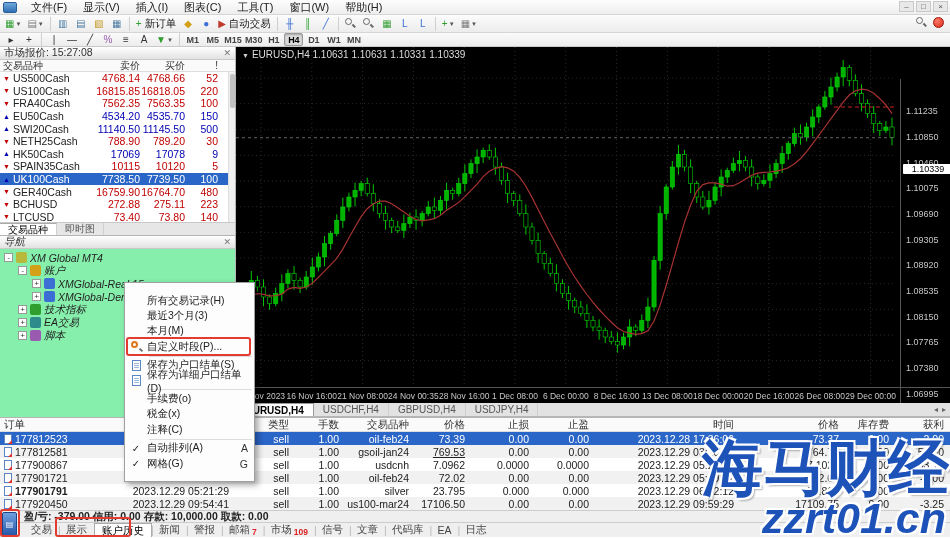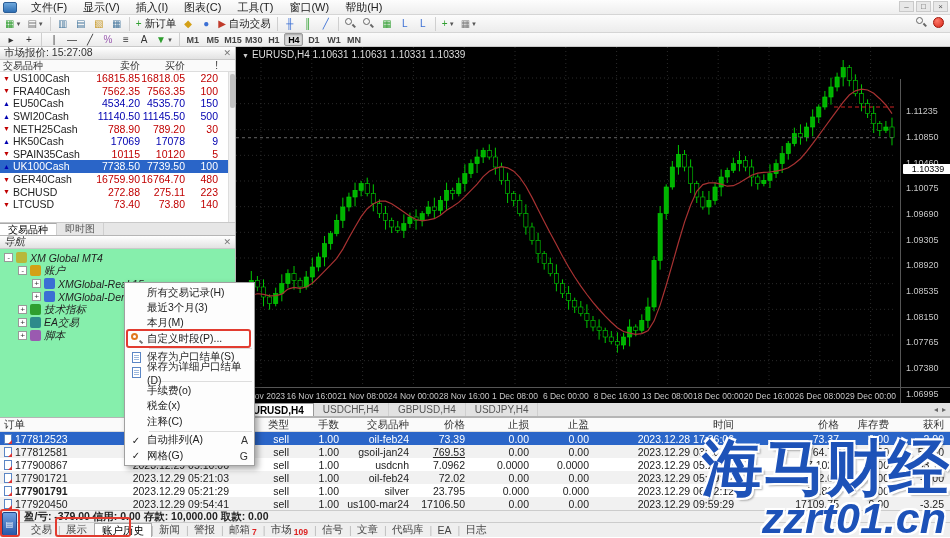--- a/index.html
+++ b/index.html
@@ -80,21 +80,21 @@
   .ord-icon{width:8px;height:10px;background:#fff;border:1px solid #5b86c5;position:relative;flex:none;}
   .ord-icon::after{content:"";position:absolute;right:-1px;bottom:-1px;border-left:4px solid transparent;border-bottom:4px solid #d33;}
   .term-status{height:12px;display:flex;align-items:center;padding-left:24px;font-size:10.5px;font-weight:bold;color:#222;background:#efefef;border-top:1px solid #ccc;}
   .term-tabs{height:15px;background:#efefef;border-top:1px solid #ccc;display:flex;align-items:center;font-size:10.5px;padding-left:24px;}
   .term-tab{padding:0 7px;display:flex;align-items:center;color:#444;height:100%;position:relative;}
   .term-tab .bar{color:#bbb;position:absolute;left:-1px;}
   .term-tab.active{background:#fff;border:1px solid #aaa;border-bottom:none;color:#000;}
   .badge{color:#d22;font-size:8.5px;font-weight:bold;margin-left:2px;margin-top:3px;}
 
   
-  #context-menu{position:absolute;left:124px;top:282px;width:131px;background:#fdfdfd;border:1px solid #a0a0a0;box-shadow:3px 3px 6px rgba(0,0,0,.35);z-index:60;padding:2px 0;}
+  #context-menu{position:absolute;left:124px;top:282px;width:131px;background:#fdfdfd;border:1px solid #a0a0a0;box-shadow:3px 3px 6px rgba(0,0,0,.35);z-index:60;padding:10px 0;}
   .cm-item{height:15.4px;display:flex;align-items:center;font-size:10.5px;color:#222;position:relative;padding-right:6px;}
   .cm-gutter{width:22px;flex:none;display:flex;align-items:center;justify-content:center;}
   .cm-sep{height:1px;background:#ddd;margin:1px 2px 1px 24px;}
   .cm-shortcut{margin-left:auto;color:#333;}
   .cm-check{font-size:10px;color:#222;}
   .cm-mag{position:relative;width:11px;height:11px;}
   .cm-mag i{position:absolute;left:0;top:0;width:7px;height:7px;border:2px solid #e07820;border-radius:50%;}
   .cm-mag b{position:absolute;left:8px;top:8px;width:4px;height:2px;background:#707070;transform:rotate(45deg);}
   .cm-doc{width:9px;height:11px;background:#fff;border:1px solid #5b86c5;position:relative;}
   .cm-doc::after{content:"";position:absolute;left:1px;top:2px;width:5px;height:1px;background:#9db8dd;box-shadow:0 2px 0 #9db8dd,0 4px 0 #9db8dd;}
@@ -264,20 +264,29 @@
       <span>市场报价: 15:27:08</span>
       <span class="x">✕</span>
     </div>
     <div class="mw-header">
       <span class="mw-c0">交易品种</span>
       <span class="mw-c1">卖价</span>
       <span class="mw-c2">买价</span>
       <span class="mw-c3">!</span>
     </div>
     <div class="mw-rows" id="mw-rows">
+        <div class="mw-row">
+          <span class="mw-c0">
+            <span class="arr dn">▼</span>
+            <span>US500Cash</span>
+          </span>
+          <span class="mw-c1 c dn">4768.14</span>
+          <span class="mw-c2 c dn">4768.66</span>
+          <span class="mw-c3 c dn">52</span>
+        </div>
         <div class="mw-row">
           <span class="mw-c0">
             <span class="arr dn">▼</span>
             <span>US100Cash</span>
           </span>
           <span class="mw-c1 c dn">16815.85</span>
           <span class="mw-c2 c dn">16818.05</span>
           <span class="mw-c3 c dn">220</span>
         </div>
         <div class="mw-row">
@@ -688,21 +697,21 @@
         <div class="px-lbl" style="top: 232.667px;">1.08150</div>
         <div class="px-lbl" style="top: 258.333px;">1.07765</div>
         <div class="px-lbl" style="top: 284px;">1.07380</div>
         <div class="px-lbl" style="top: 309.667px;">1.06995</div>
         <div class="px-cur" style="top: 84.7333px;">1.10339</div>
       </div>
     <div id="time-axis">
         <div class="tx-lbl" style="left: 25px;">13 Nov 2023</div>
         <div class="tx-lbl" style="left: 75.8px;">16 Nov 16:00</div>
         <div class="tx-lbl" style="left: 126.6px;">21 Nov 08:00</div>
-        <div class="tx-lbl" style="left: 177.4px;">24 Nov 00:00</div>
+        <div class="tx-lbl" style="left: 177.4px;">24 Nov 00:35</div>
         <div class="tx-lbl" style="left: 228.2px;">28 Nov 16:00</div>
         <div class="tx-lbl" style="left: 279px;">1 Dec 08:00</div>
         <div class="tx-lbl" style="left: 329.8px;">6 Dec 00:00</div>
         <div class="tx-lbl" style="left: 380.6px;">8 Dec 16:00</div>
         <div class="tx-lbl" style="left: 431.4px;">13 Dec 08:00</div>
         <div class="tx-lbl" style="left: 482.2px;">18 Dec 00:00</div>
         <div class="tx-lbl" style="left: 533px;">20 Dec 16:00</div>
         <div class="tx-lbl" style="left: 583.8px;">26 Dec 08:00</div>
         <div class="tx-lbl" style="left: 634.6px;">29 Dec 00:00</div>
       </div>

